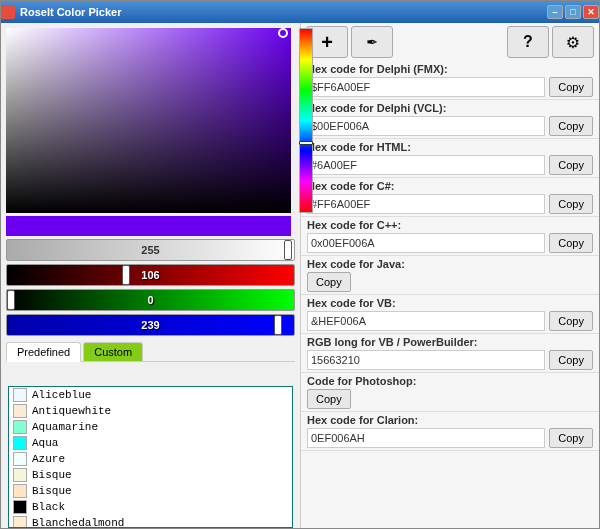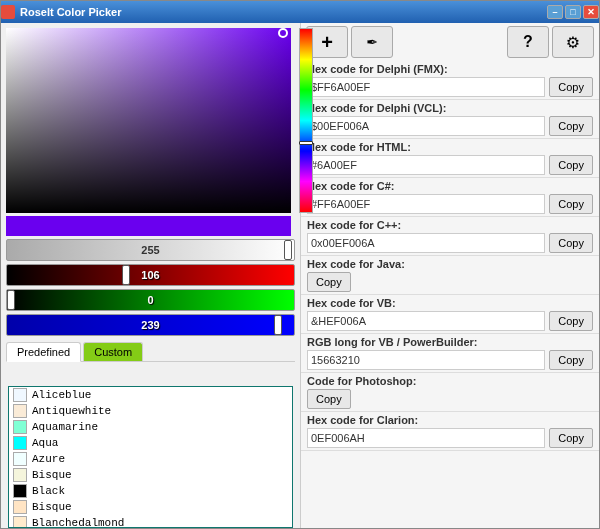--- a/index.html
+++ b/index.html
@@ -382,26 +382,26 @@
             </div>
             <div class="color-list-item">
               <div class="color-swatch" style="background: rgb(240, 255, 255);"></div>
               <span>Azure</span>
             </div>
             <div class="color-list-item">
               <div class="color-swatch" style="background: rgb(245, 245, 220);"></div>
               <span>Bisque</span>
             </div>
             <div class="color-list-item">
+              <div class="color-swatch" style="background: rgb(255, 228, 196);"></div>
+              <span>Bisque</span>
+            </div>
+            <div class="color-list-item">
               <div class="color-swatch" style="background: rgb(0, 0, 0);"></div>
               <span>Black</span>
-            </div>
-            <div class="color-list-item">
-              <div class="color-swatch" style="background: rgb(255, 228, 196);"></div>
-              <span>Bisque</span>
             </div>
             <div class="color-list-item">
               <div class="color-swatch" style="background: rgb(255, 235, 205);"></div>
               <span>Blanchedalmond</span>
             </div>
             <div class="color-list-item">
               <div class="color-swatch" style="background: rgb(0, 0, 255);"></div>
               <span>Blue</span>
             </div>
             <div class="color-list-item">

